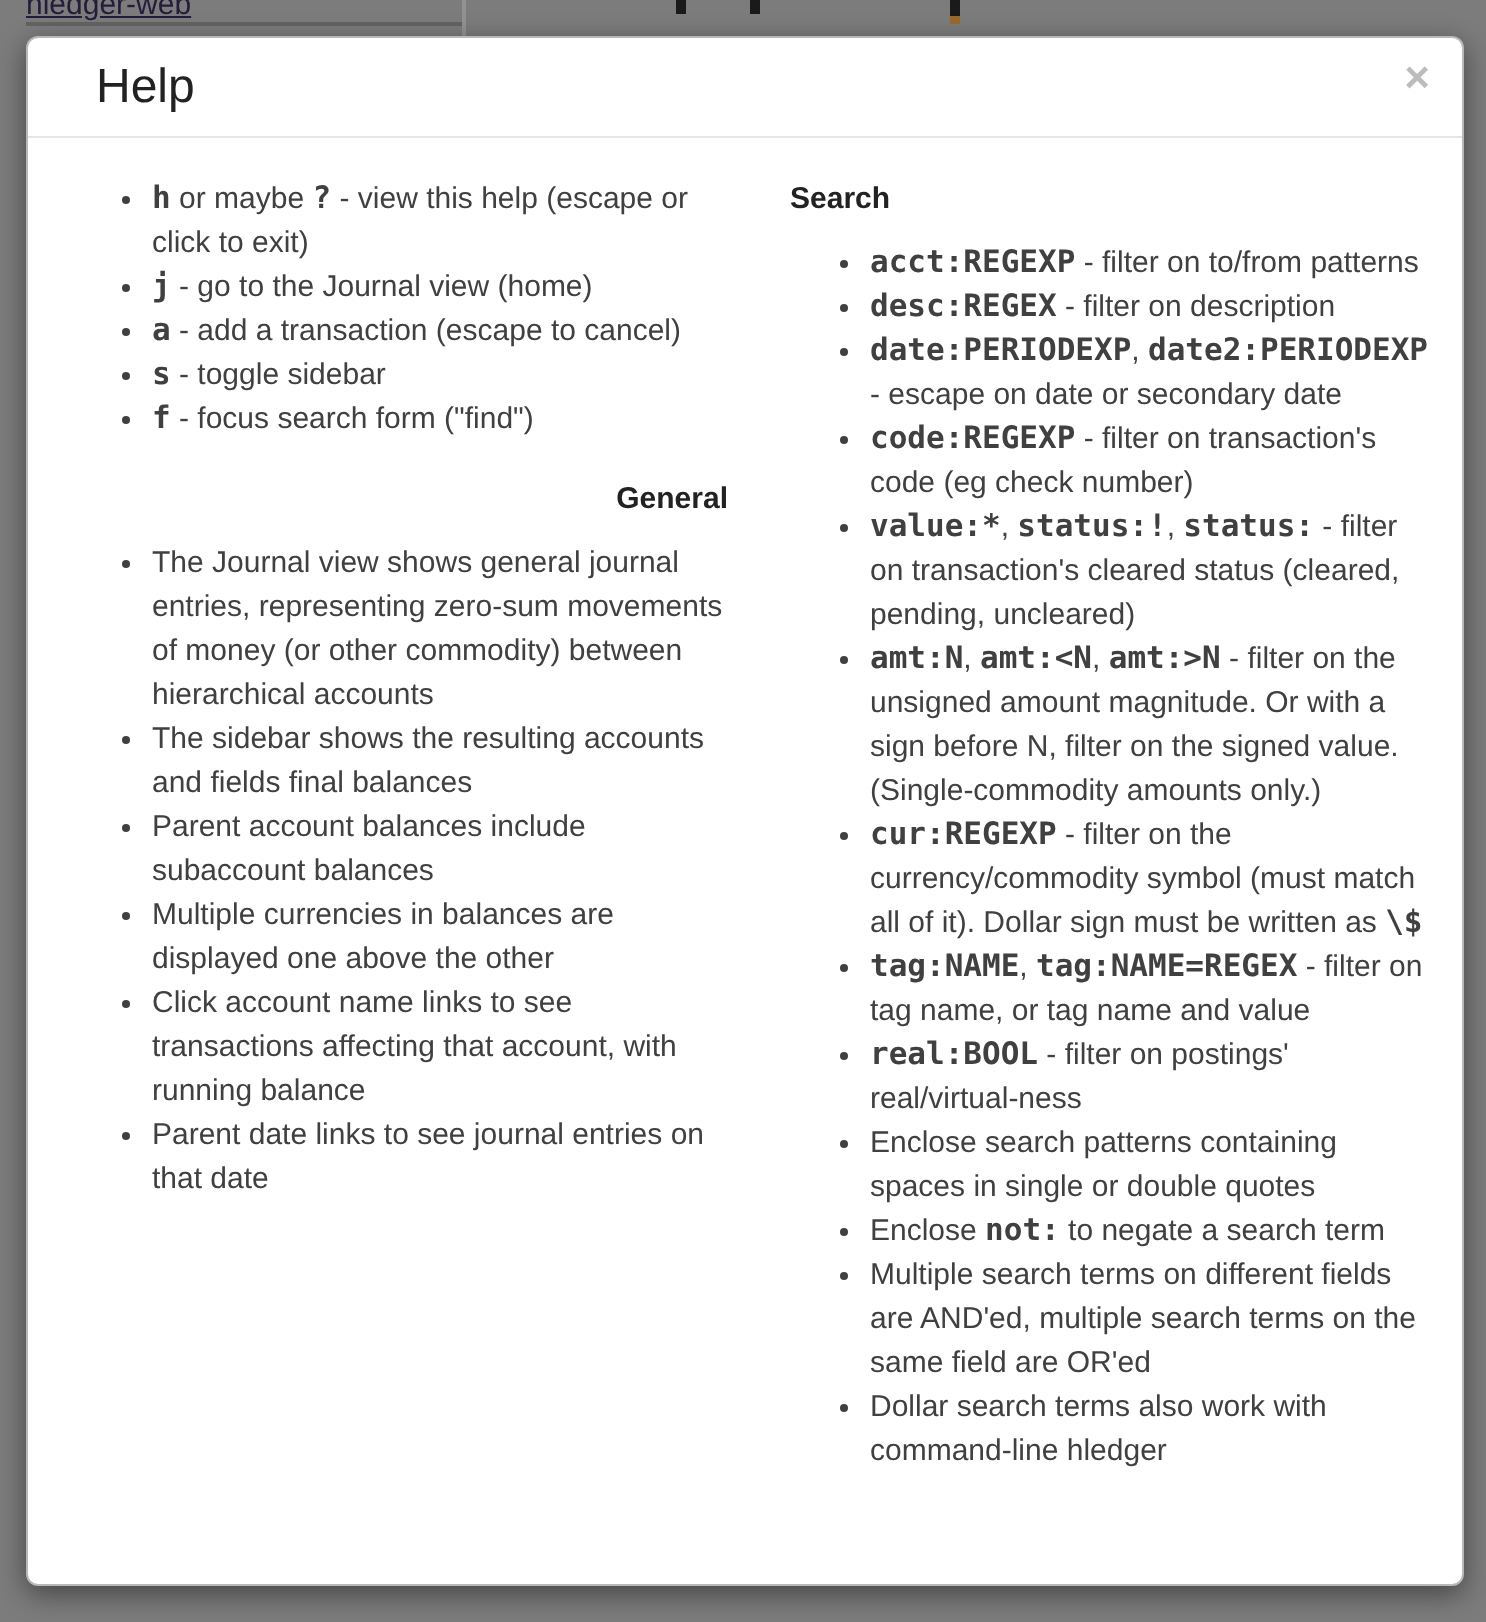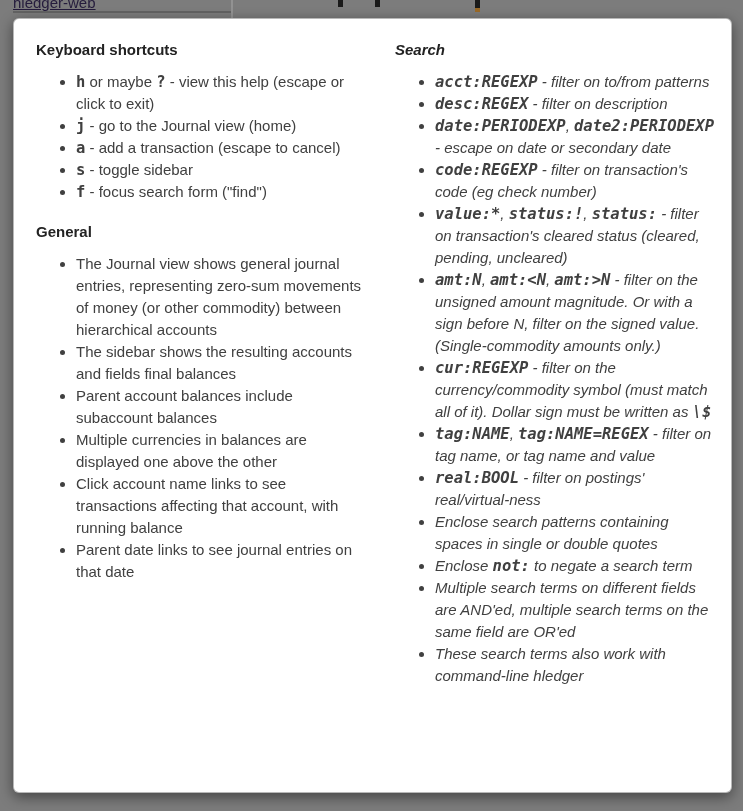--- a/index.html
+++ b/index.html
@@ -46,29 +46,29 @@
     position:absolute; top:10px; right:16px;
     background:none; border:0; padding:0; margin:0;
     font-family:"Liberation Sans", sans-serif;
     font-size:22px; font-weight:700; line-height:20px;
     color:#000; opacity:.26; cursor:pointer;
   }
 
   .modal-body { display:flex; padding:8px 0 0 8px; box-sizing:border-box; }
   .col { box-sizing:border-box; }
   .col-left  { width:354px; padding:0 12px 0 14px; }
-  .col-right { width:355px; padding:0 12px 0 19px;font-style:italic; }
+  .col-right { width:355px; padding:0 12px 0 19px; }
 
   .sec {
     font-size:15px; font-weight:700; color:#222;
     margin:14px 0 0; line-height:18px;
   }
   .sec + ul { margin-top:12px; }
   ul.blist { margin:12px 0 10px; padding:0 0 0 40px; }
-  ul.blist + .sec { margin-top:20px; }
+  ul.blist + .sec { margin-top:20px;text-align:right; }
   ul.blist li { font-size:15px; line-height:22px; color:#404040; }
   .code {
     font-family:"DejaVu Sans Mono", monospace;
     font-weight:700; font-size:15.5px; line-height:1;
   }
 </style>
 </head>
 <body>
 
 <div class="bg-strip">
@@ -76,23 +76,28 @@
   <span class="bg-hline"></span>
   <span class="bg-vline"></span>
   <span class="frag f1"></span>
   <span class="frag f2"></span>
   <span class="frag f3">
       <span class="frag-accent"></span>
     </span>
 </div>
 
 <div class="modal">
+  <div class="modal-header">
+    <h1 class="modal-title">Help</h1>
+    <button class="close-btn">
+      <span>×</span>
+    </button>
+  </div>
   <div class="modal-body">
     <div class="col col-left">
-      <h2 class="sec">Keyboard shortcuts</h2>
       <ul class="blist">
           <li><span class="code">h</span><span> or maybe </span><span class="code">?</span><span> - view this help (escape or click to exit)</span></li>
           <li><span class="code">j</span><span> - go to the Journal view (home)</span></li>
           <li><span class="code">a</span><span> - add a transaction (escape to cancel)</span></li>
           <li><span class="code">s</span><span> - toggle sidebar</span></li>
           <li><span class="code">f</span><span> - focus search form ("find")</span></li>
         </ul>
       <h2 class="sec">General</h2>
       <ul class="blist">
           <li><span>The Journal view shows general journal entries, representing zero-sum movements of money (or other commodity) between hierarchical accounts</span></li>
@@ -111,17 +116,17 @@
           <li><span class="code">date:PERIODEXP</span><span>, </span><span class="code">date2:PERIODEXP</span><span> - escape on date or secondary date</span></li>
           <li><span class="code">code:REGEXP</span><span> - filter on transaction's code (eg check number)</span></li>
           <li><span class="code">value:*</span><span>, </span><span class="code">status:!</span><span>, </span><span class="code">status:</span><span> - filter on transaction's cleared status (cleared, pending, uncleared)</span></li>
           <li><span class="code">amt:N</span><span>, </span><span class="code">amt:&lt;N</span><span>, </span><span class="code">amt:&gt;N</span><span> - filter on the unsigned amount magnitude. Or with a sign before N, filter on the signed value. (Single-commodity amounts only.)</span></li>
           <li><span class="code">cur:REGEXP</span><span> - filter on the currency/commodity symbol (must match all of it). Dollar sign must be written as </span><span class="code">\$</span></li>
           <li><span class="code">tag:NAME</span><span>, </span><span class="code">tag:NAME=REGEX</span><span> - filter on tag name, or tag name and value</span></li>
           <li><span class="code">real:BOOL</span><span> - filter on postings' real/virtual-ness</span></li>
           <li><span>Enclose search patterns containing spaces in single or double quotes</span></li>
           <li><span>Enclose </span><span class="code">not:</span><span> to negate a search term</span></li>
           <li><span>Multiple search terms on different fields are AND'ed, multiple search terms on the same field are OR'ed</span></li>
-          <li><span>These search terms also work with command-line hledger</span></li>
+          <li><span>Dollar search terms also work with command-line hledger</span></li>
         </ul>
     </div>
   </div>
 </div>
 
 </body></html>

